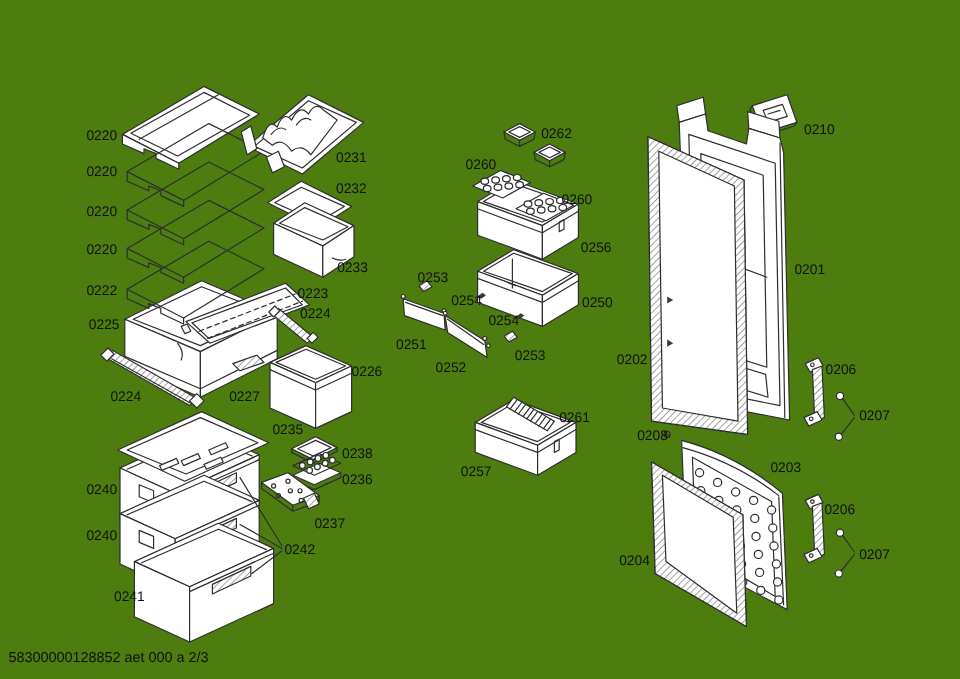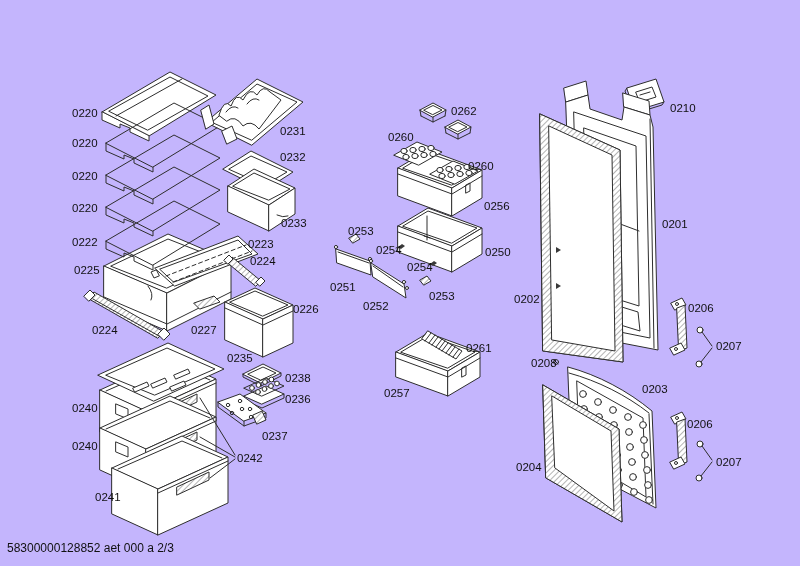--- a/index.html
+++ b/index.html
@@ -1,16 +1,16 @@
 <!DOCTYPE html>
 <html><head>
 <meta charset="utf-8">
 <style>
   html,body{margin:0;padding:0;background:#ffffff;}
-  .stage{width:800px;height:566px;background:#c4b5fd;position:relative;overflow:hidden;}
+  .stage{width:800px;height:566px;background:#4d7c0f;position:relative;overflow:hidden;}
   svg{display:block;}
   .s{stroke:#2e2e2e;stroke-width:1;fill:none;stroke-linejoin:round;stroke-linecap:round;}
   .w{fill:#ffffff;}
   .h{fill:url(#hatch);}
   .dk{fill:#3a3a3a;stroke:none;}
   .lbl{font-family:"Liberation Sans",sans-serif;font-size:11.5px;fill:#111;}
   .footer-text{font-family:"Liberation Sans",sans-serif;font-size:12px;fill:#111;}
 </style>
 </head>
 <body>

